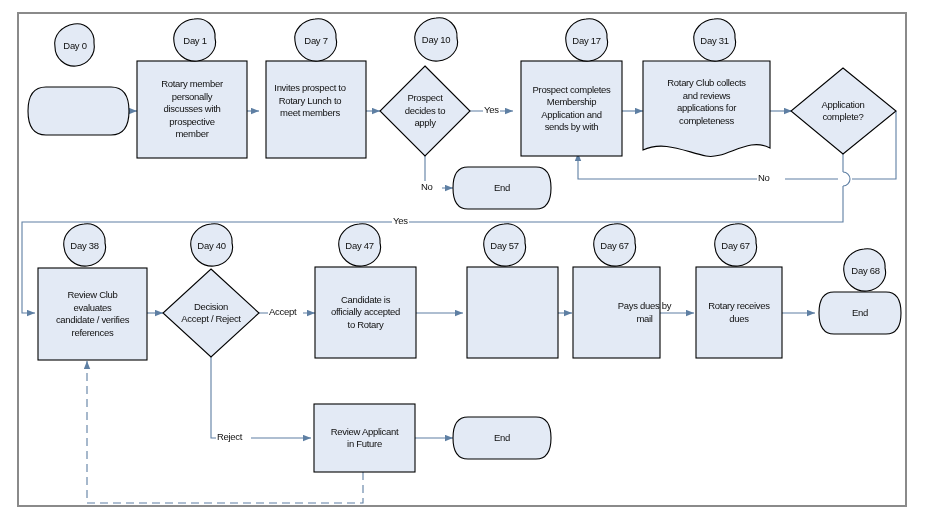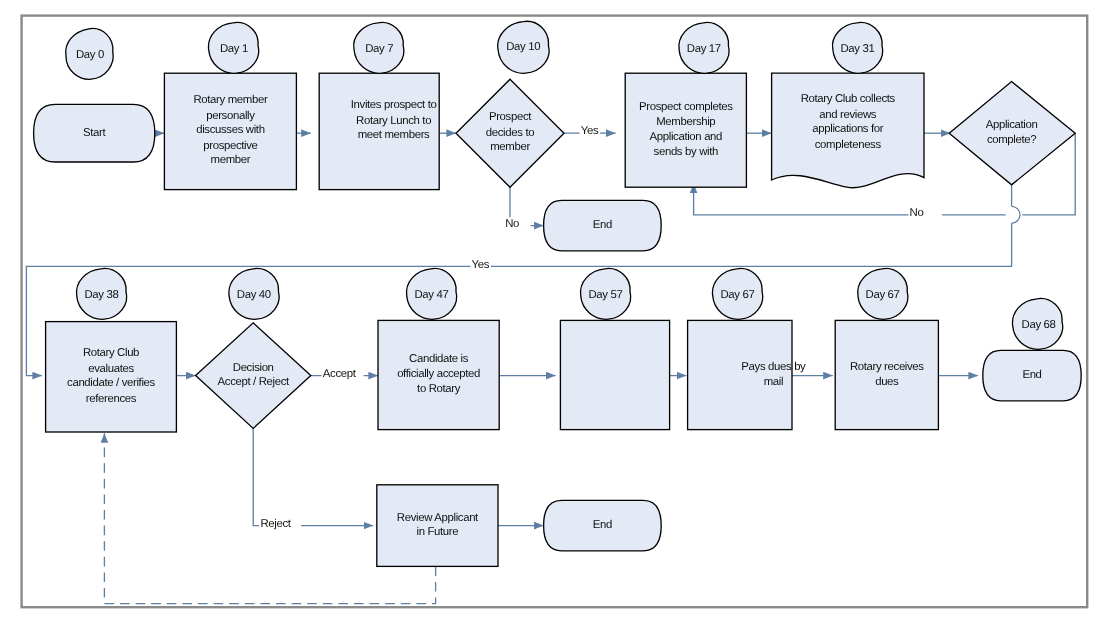--- a/index.html
+++ b/index.html
@@ -185,52 +185,51 @@
       <path d="M84,224 C96,222 106,232 105,243 C108,254 99,265 87,266 C75,267 65,258 64,247 C62,235 72,225 84,224 Z"></path>
       <path d="M211,224 C223,222 233,232 232,243 C235,254 226,265 214,266 C202,267 192,258 191,247 C189,235 199,225 211,224 Z"></path>
       <path d="M359,224 C371,222 381,232 380,243 C383,254 374,265 362,266 C350,267 340,258 339,247 C337,235 347,225 359,224 Z"></path>
       <path d="M504,224 C516,222 526,232 525,243 C528,254 519,265 507,266 C495,267 485,258 484,247 C482,235 492,225 504,224 Z"></path>
       <path d="M614,224 C626,222 636,232 635,243 C638,254 629,265 617,266 C605,267 595,258 594,247 C592,235 602,225 614,224 Z"></path>
       <path d="M735,224 C747,222 757,232 756,243 C759,254 750,265 738,266 C726,267 716,258 715,247 C713,235 723,225 735,224 Z"></path>
       <path d="M864,249 C876,247 886,257 885,268 C888,279 879,290 867,291 C855,292 845,283 844,272 C842,260 852,250 864,249 Z"></path>
     </g>
   </svg>
 
-  <div class="node-label" style="left:28px;top:87px;width:101px;height:48px;">Start</div>
 
   <div class="node-label" style="left:137px;top:61px;width:110px;height:97px;">Rotary member
 personally
 discusses with
 prospective
 member</div>
 
-  <div class="node-label" style="left:278px;top:61px;width:100px;height:80px;">Invites prospect to
+  <div class="node-label" style="left:260px;top:61px;width:100px;height:80px;">Invites prospect to
 Rotary Lunch to
 meet members</div>
 
   <div class="node-label" style="left:387px;top:66px;width:76px;height:90px;">Prospect
 decides to
-member</div>
+apply</div>
 
   <div class="node-label" style="left:453px;top:167px;width:98px;height:42px;">End</div>
 
   <div class="node-label" style="left:521px;top:61px;width:101px;height:95px;">Prospect completes
 Membership
 Application and
 sends by with</div>
 
   <div class="node-label" style="left:643px;top:61px;width:127px;height:82px;">Rotary Club collects
 and reviews
 applications for
 completeness</div>
 
   <div class="node-label" style="left:801px;top:68px;width:84px;height:86px;">Application
 complete?</div>
 
-  <div class="node-label" style="left:38px;top:268px;width:109px;height:92px;">Rotary Club
+  <div class="node-label" style="left:38px;top:268px;width:109px;height:92px;">Review Club
 evaluates
 candidate / verifies
 references</div>
 
   <div class="node-label" style="left:165px;top:269px;width:92px;height:88px;">Decision
 Accept / Reject</div>
 
   <div class="node-label" style="left:315px;top:267px;width:101px;height:91px;">Candidate is
 officially accepted
 to Rotary</div>

